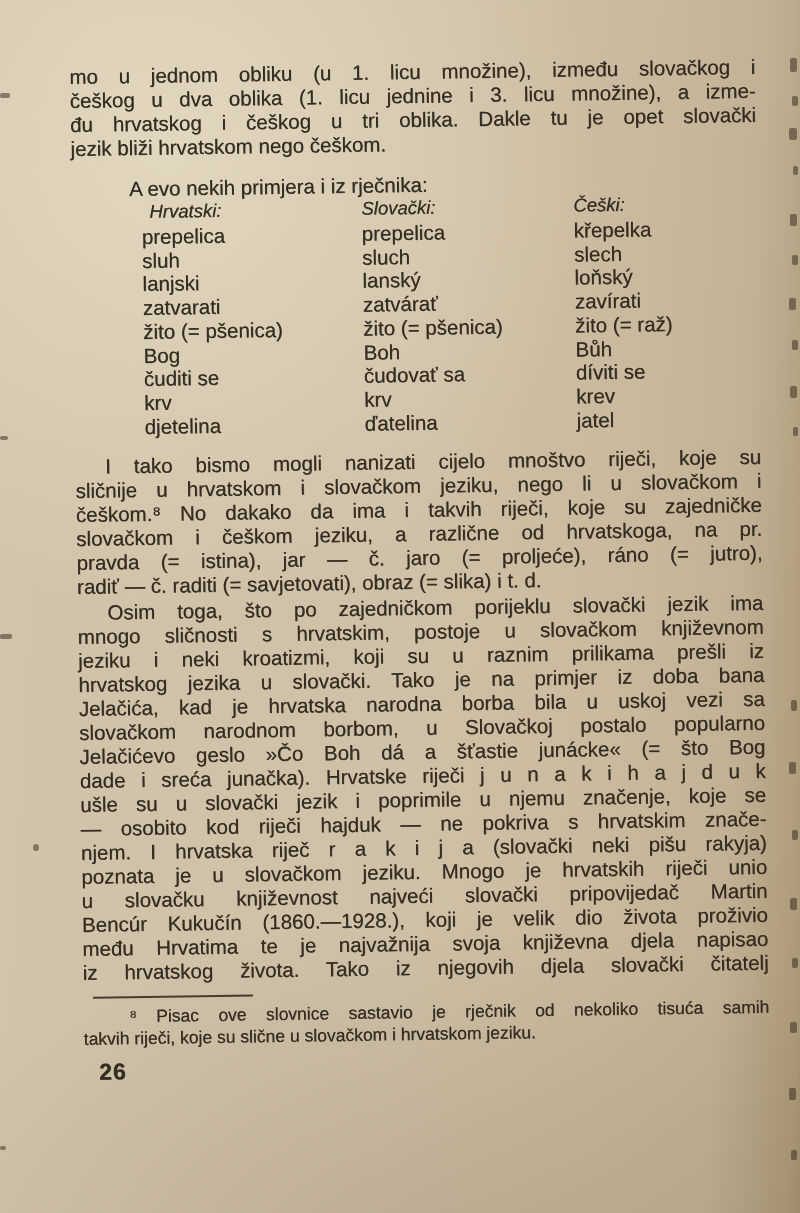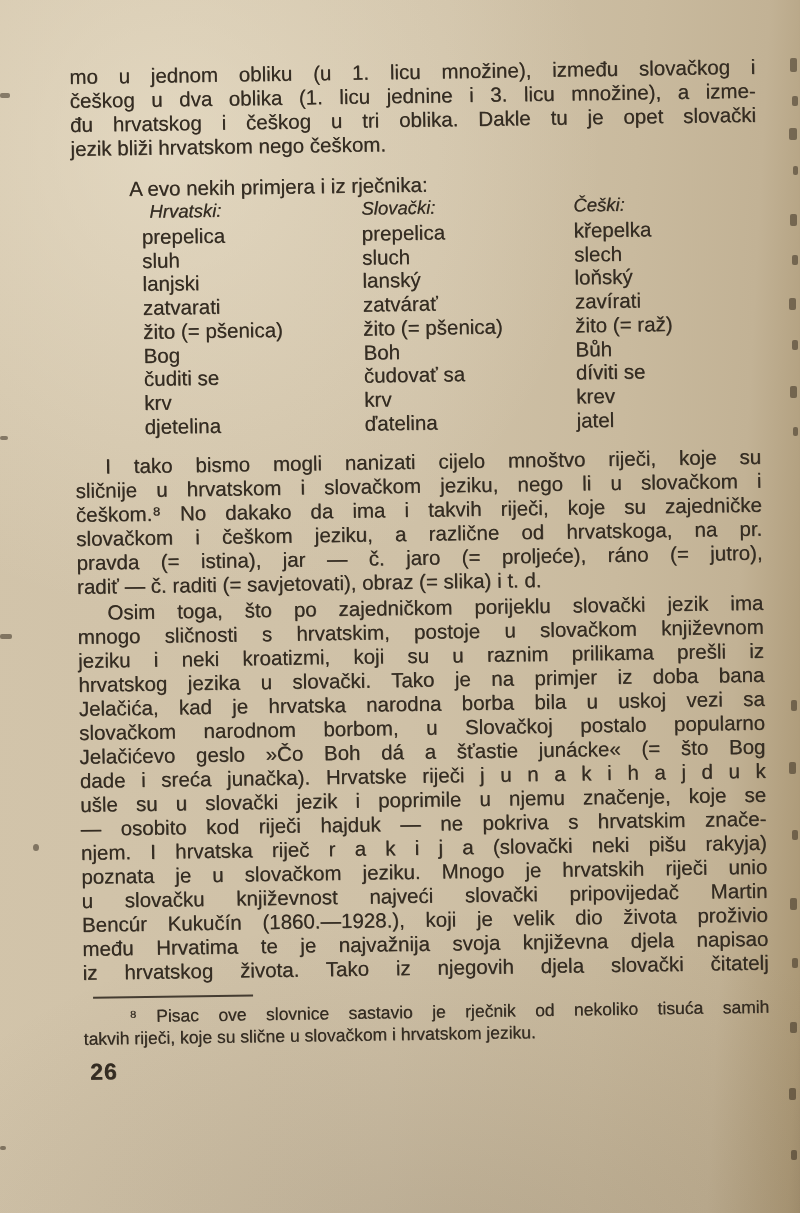--- a/index.html
+++ b/index.html
@@ -49,21 +49,21 @@
   .word-table .col:nth-child(3){flex:1;}
   .col-header{font-style:italic;font-size:18.5px;line-height:22px;margin-bottom:2px;}
   .word-table .col:nth-child(1) .col-header{padding-left:8px;}
   .col .word{font-size:20.5px;line-height:23.7px;}
   #p2{top:454px;}
   #p3{top:600px;}
   #p2 .line:first-child,#p3 .line:first-child{text-indent:30px;}
   .footnote-rule{position:absolute;top:996px;left:10px;width:160px;height:2px;background:rgba(44,37,28,0.85);}
   .footnote{position:absolute;top:1006px;left:0;width:100%;font-size:17.5px;line-height:21.5px;}
   .footnote .line:first-child{text-indent:46px;}
-  .page-num{position:absolute;top:1059px;left:6px;font-size:23px;font-weight:bold;letter-spacing:1px;text-align:center;}
+  .page-num{position:absolute;top:1059px;left:15px;font-size:23px;font-weight:bold;letter-spacing:1px;text-align:center;}
   
   .mark{position:absolute;background:rgba(48,38,26,0.50);filter:blur(0.6px);border-radius:2px;}
   .mark.dot{border-radius:50%;}
 </style>
 </head>
 <body>
 
 <div class="page">
 
   <div class="text-block">

